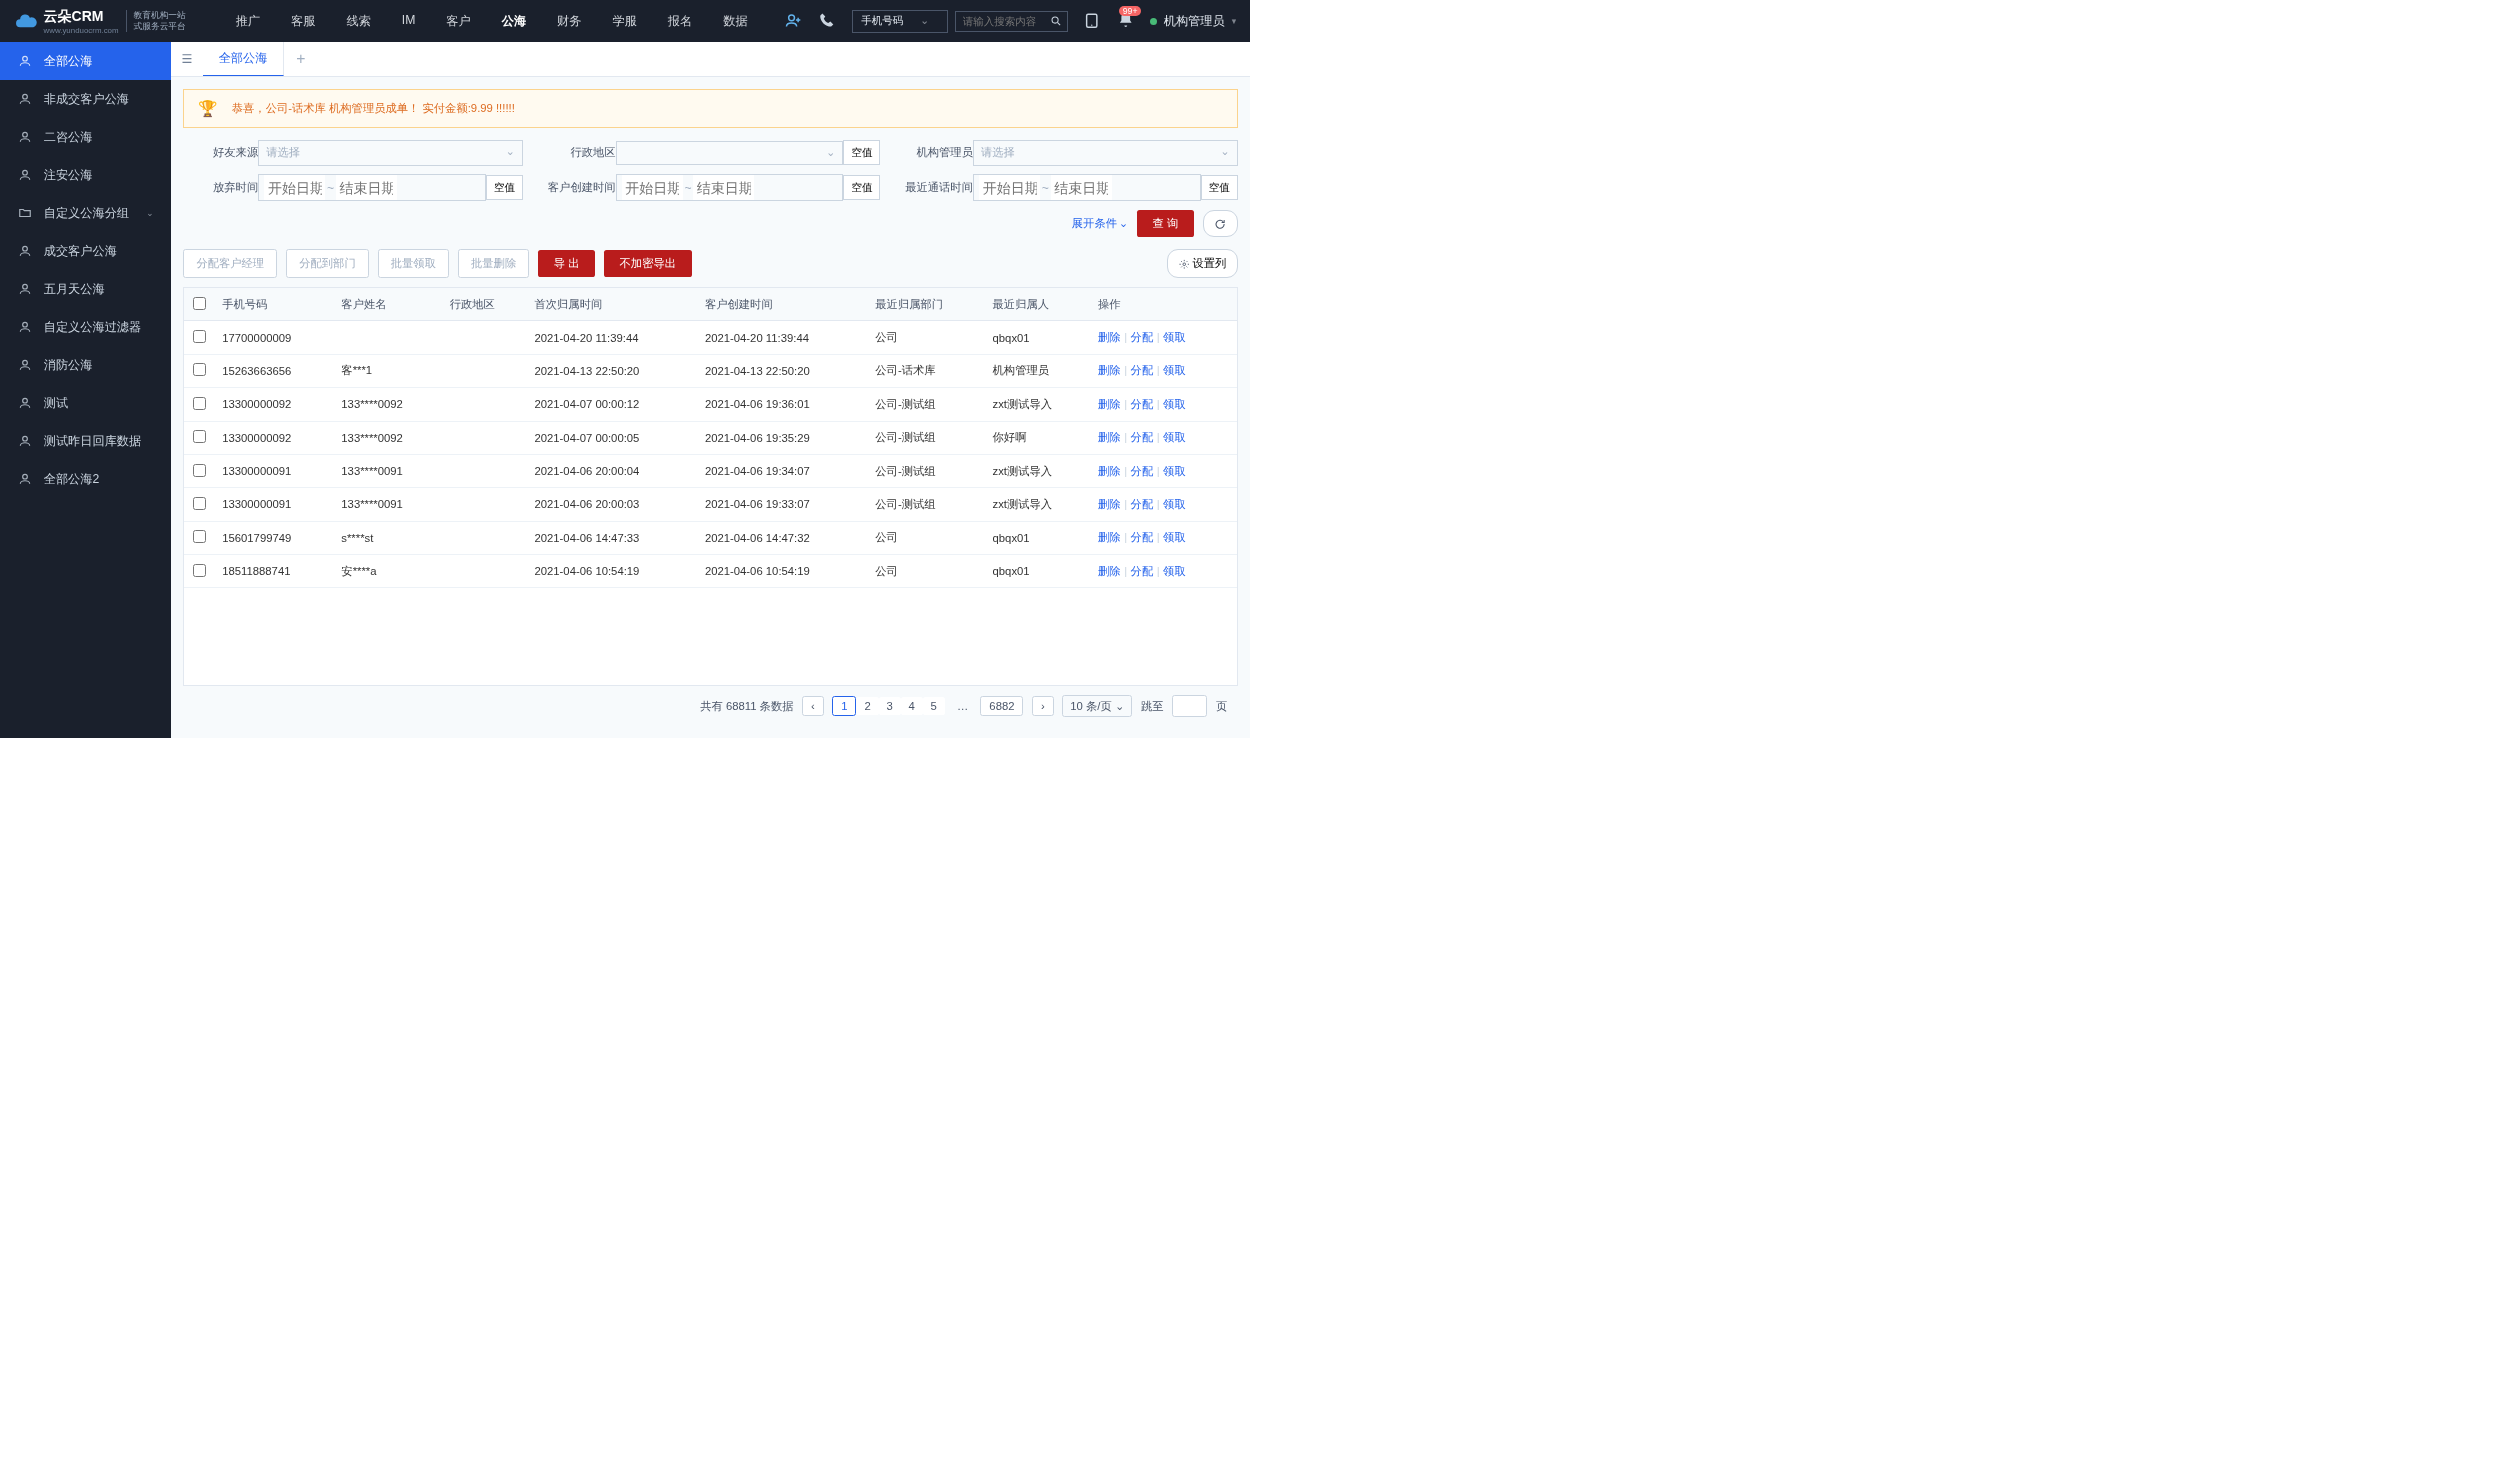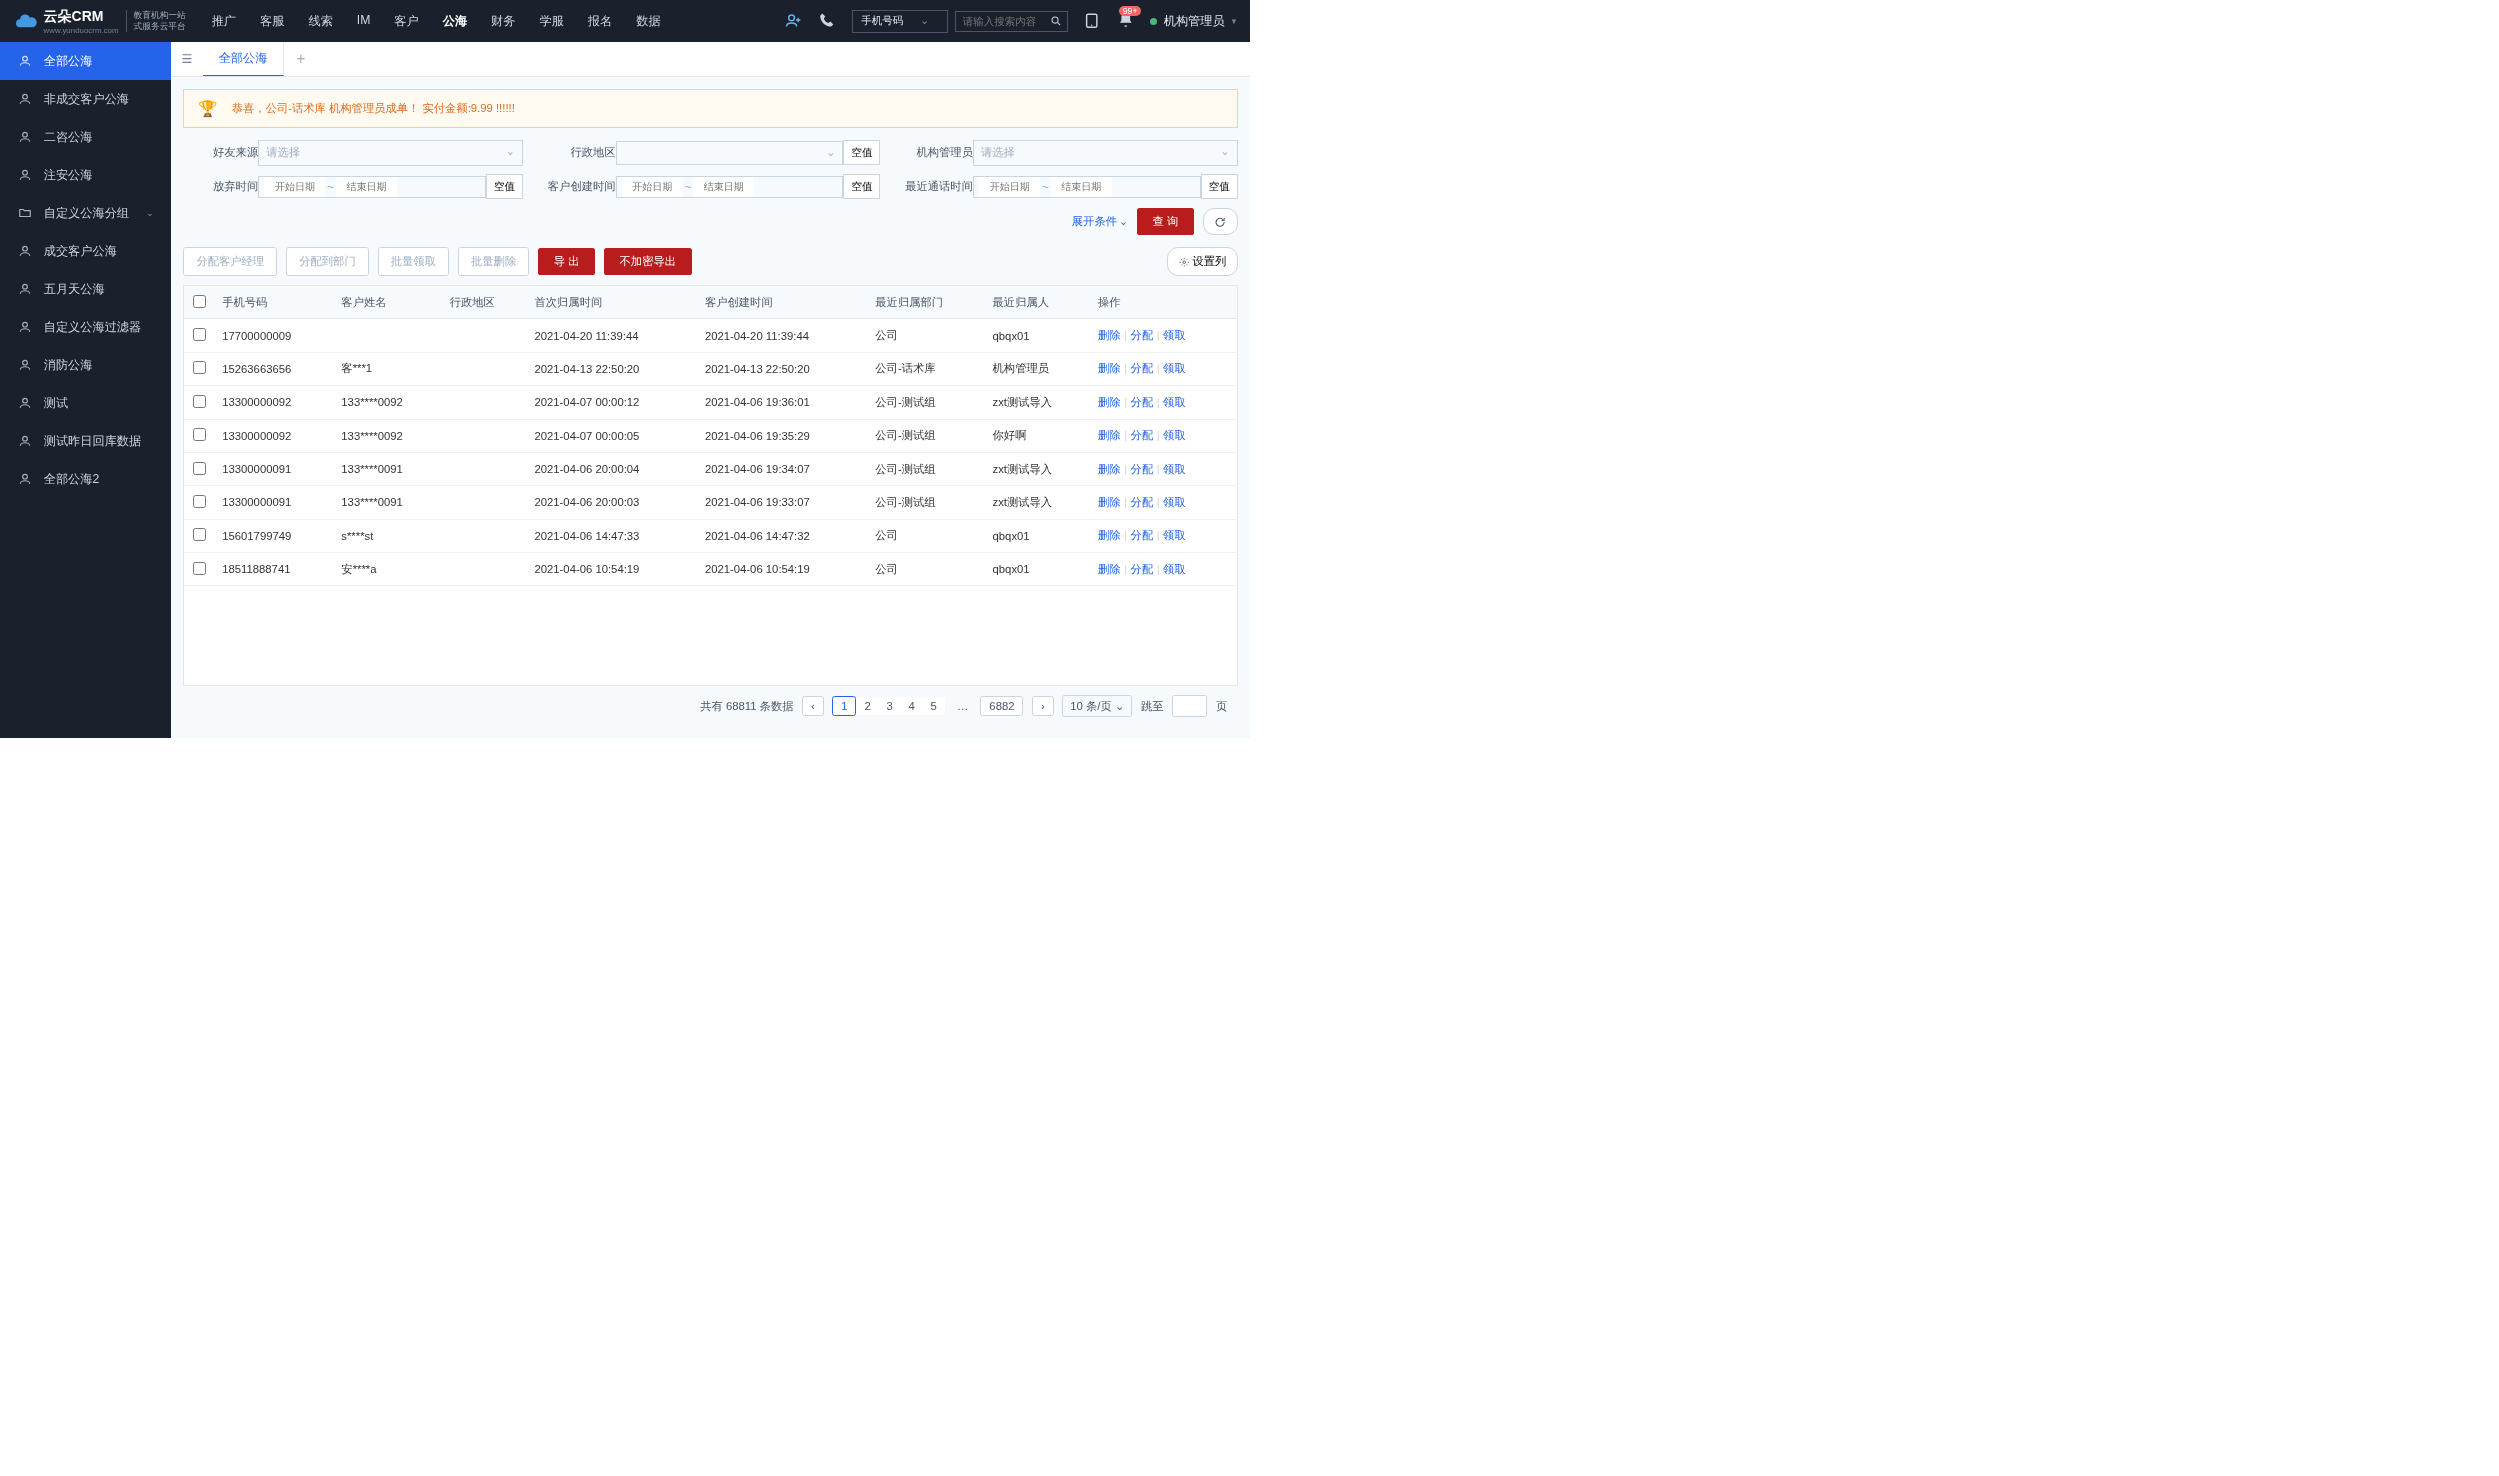--- a/index.html
+++ b/index.html
@@ -5,21 +5,21 @@
 * { box-sizing: border-box; margin: 0; padding: 0; }
 body { font-family: "PingFang SC", "Microsoft YaHei", sans-serif; font-size: 12.2px; color: #333; background: #fff; }
 .app { width: 1250px; height: 738px; display: flex; flex-direction: column; }
 
 
 .header { height: 42px; background: #1a202c; display: flex; align-items: center; padding: 0 14px; color: #e2e8f0; }
 .logo-area { display: flex; align-items: center; margin-right: 26px; }
 .logo-icon { width: 24.4px; height: 24.4px; margin-right: 5.2px; }
 .logo-text { font-size: 14px; font-weight: bold; color: #fff; }
 .logo-sub { font-size: 8.7px; color: #a0aec0; border-left: 0.9px solid #4a5568; padding-left: 7px; margin-left: 7px; line-height: 1.3; }
-.nav-menu { display: flex; gap: 24px; flex: 1; }
+.nav-menu { display: flex; gap: 31px; flex: 1; margin-left: 24px; }
 .nav-item { cursor: pointer; padding: 3.5px 0; font-size: 12.2px; color: #d1d5db; }
 .nav-item.active { color: #fff; font-weight: 700; text-align: right; }
 .header-icons { display: flex; align-items: center; gap: 15.7px; }
 .header-icon { width: 17.5px; height: 17.5px; fill: #cbd5e0; cursor: pointer; }
 .search-group { display: flex; align-items: center; gap: 7px; }
 .search-select { border: 0.9px solid #4a5568; background: transparent; color: #e2e8f0; padding: 3.5px 17.5px 3.5px 8.7px; font-size: 10.5px; width: 96px; }
 .search-input { border: 0.9px solid #4a5568; background: transparent; color: #e2e8f0; padding: 3.5px 7px; font-size: 10.5px; width: 113px; }
 .badge { position: relative; }
 .badge-count { position: absolute; top: -5.2px; right: -7px; background: #f56565; color: #fff; font-size: 8.7px; padding: 0 3.5px; border-radius: 7px; }
 .user-area { display: flex; align-items: center; gap: 7px; cursor: pointer; }
@@ -45,21 +45,21 @@
 .banner { border: 0.9px solid #fbd38d; background: #fffaf0; padding: 8.7px 14px; display: flex; align-items: center; gap: 14px; margin-bottom: 12.2px; font-size: 11.3px; }
 .trophy { color: #ecc94b; font-size: 15.7px; }
 .banner-text { color: #dd6b20; }
 
 .filters { display: grid; grid-template-columns: repeat(3, 1fr); gap: 8.7px 17.5px; margin-bottom: 8.7px; }
 .filter-field { display: flex; align-items: center; }
 .filter-label { width: 75px; text-align: right; color: #4a5568; font-size: 11.3px; }
 .filter-select { flex: 1; border: 0.9px solid #cbd5e0; padding: 4.4px 7px; font-size: 11.3px; color: #a0aec0; min-width: 0; }
 .filter-btn { border: 0.9px solid #cbd5e0; padding: 4.4px 7px; font-size: 10.5px; background: #fff; cursor: pointer; }
 .date-range { display: flex; align-items: center; border: 0.9px solid #cbd5e0; padding: 0 5.2px; flex: 1; min-width: 0; }
-.date-input { border: none; padding: 4.4px 3.5px; font-size: 10px; color: #a0aec0; width: 61px; text-align: center; }
+.date-input { border: none; padding: 4.4px 3.5px; font-size: 14px; color: #a0aec0; width: 61px; }
 .date-sep { color: #a0aec0; padding: 0 1.7px; }
 
 .filter-actions { display: flex; justify-content: flex-end; align-items: center; gap: 8.7px; margin-bottom: 12.2px; }
 .link-btn { color: #2563eb; font-size: 11.3px; cursor: pointer; display: flex; align-items: center; gap: 1.7px; }
 .btn-primary { background: #b91c1c; color: #fff; border: none; padding: 6.1px 15.7px; font-size: 11.3px; cursor: pointer; border-radius: 2.6px; }
 .btn-outline { background: #fff; border: 0.9px solid #cbd5e0; padding: 6.1px 10.5px; font-size: 11.3px; cursor: pointer; border-radius: 11px; }
 .btn-outline svg { vertical-align: middle; }
 
 .action-bar { display: flex; gap: 8.7px; align-items: center; margin-bottom: 8.7px; }
 .btn-gray { border: 0.9px solid #cbd5e0; background: #fff; padding: 6.1px 12.2px; font-size: 11.3px; cursor: pointer; border-radius: 2.6px; color: #a0aec0; }

